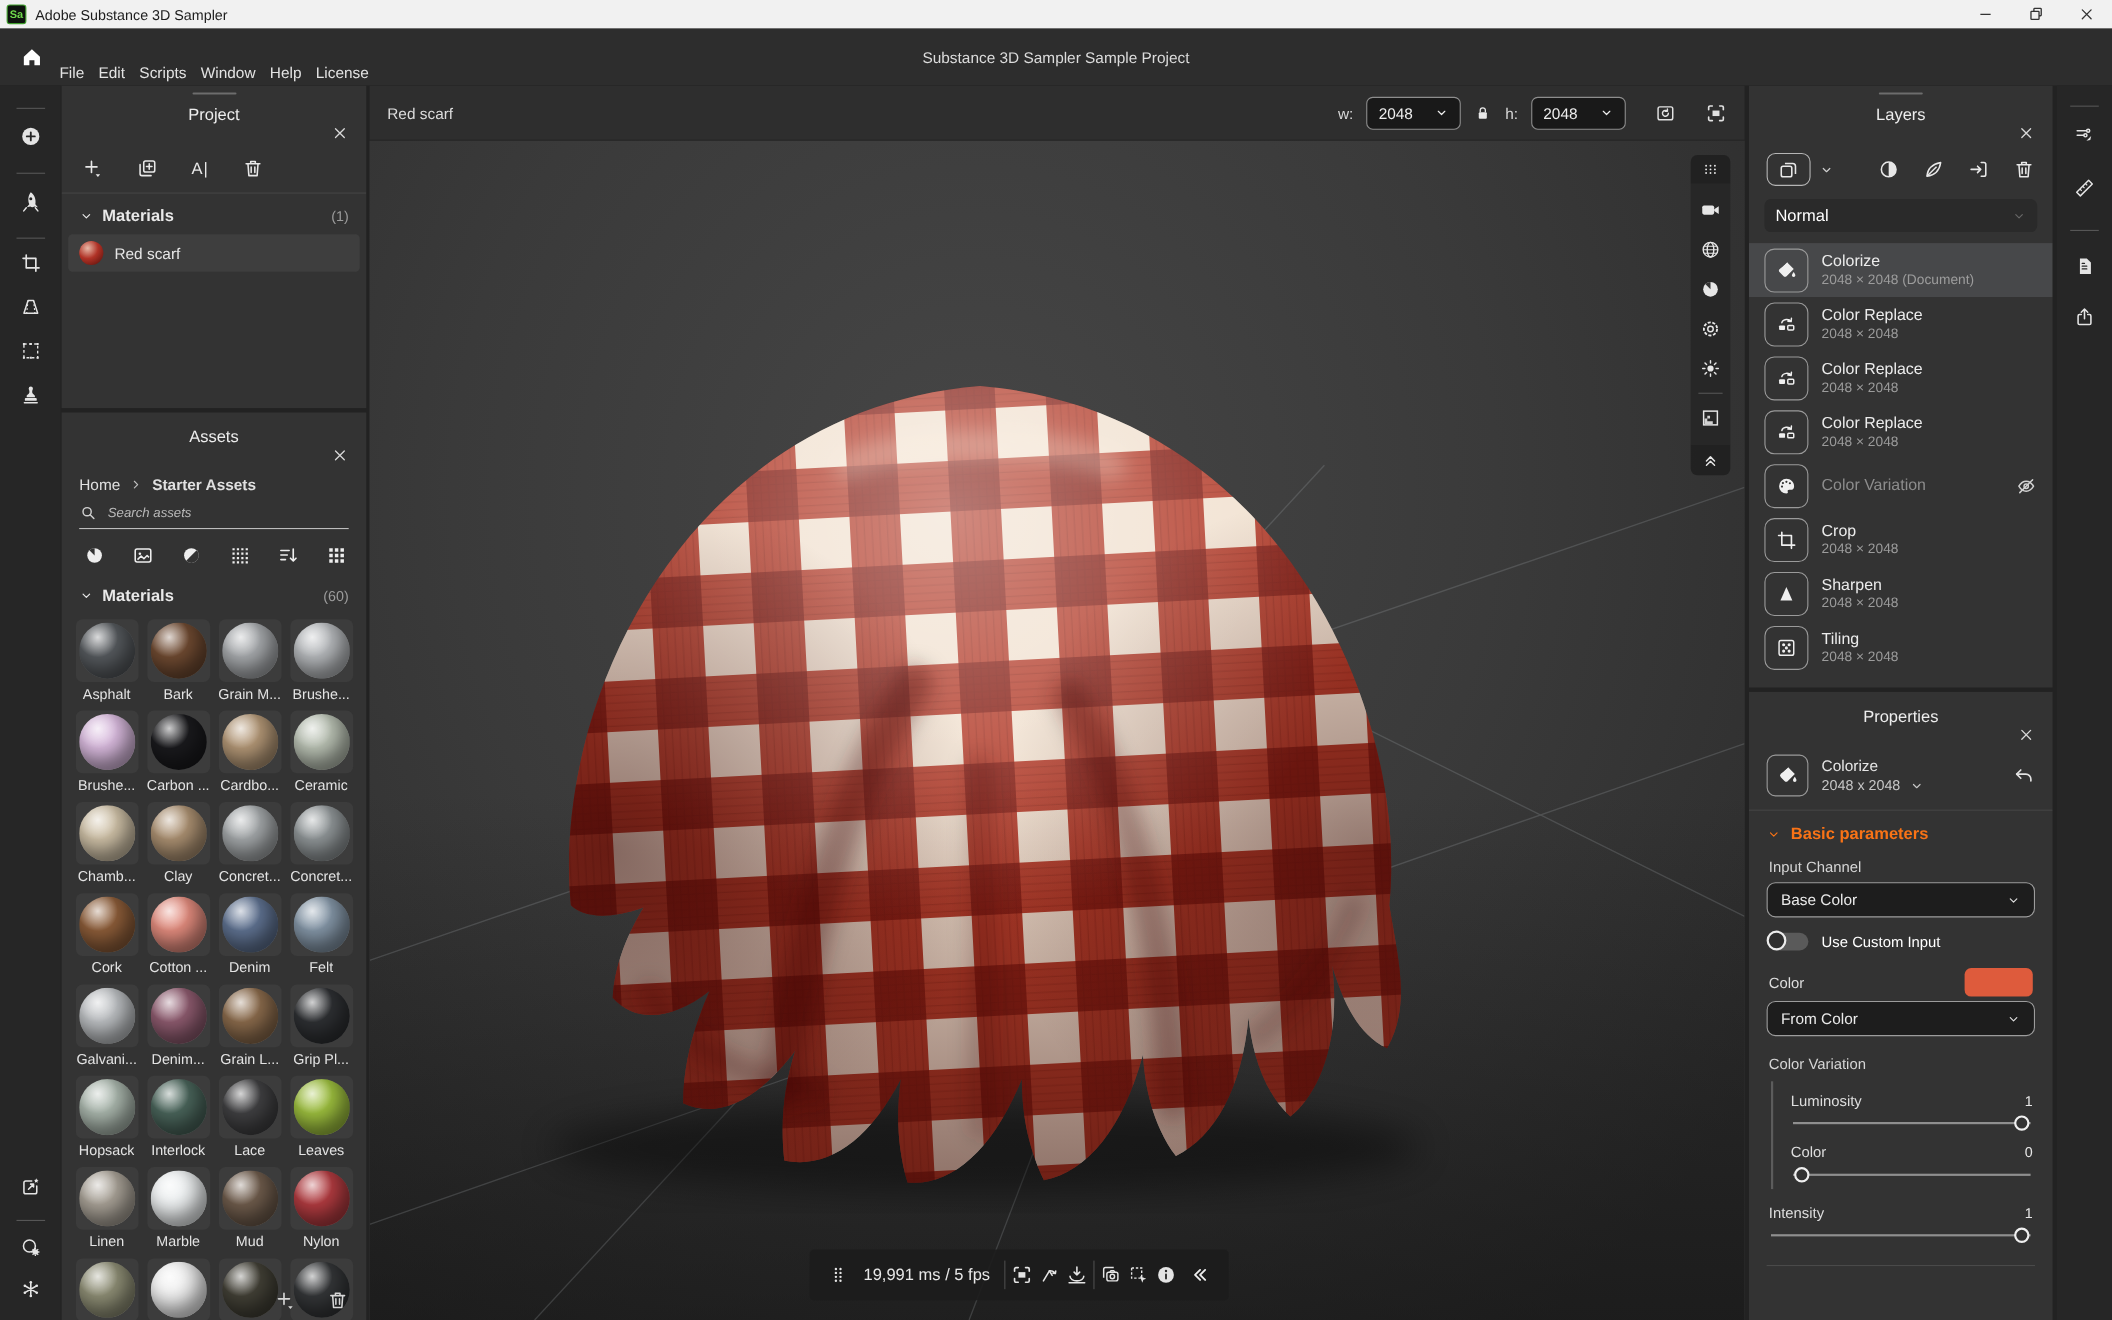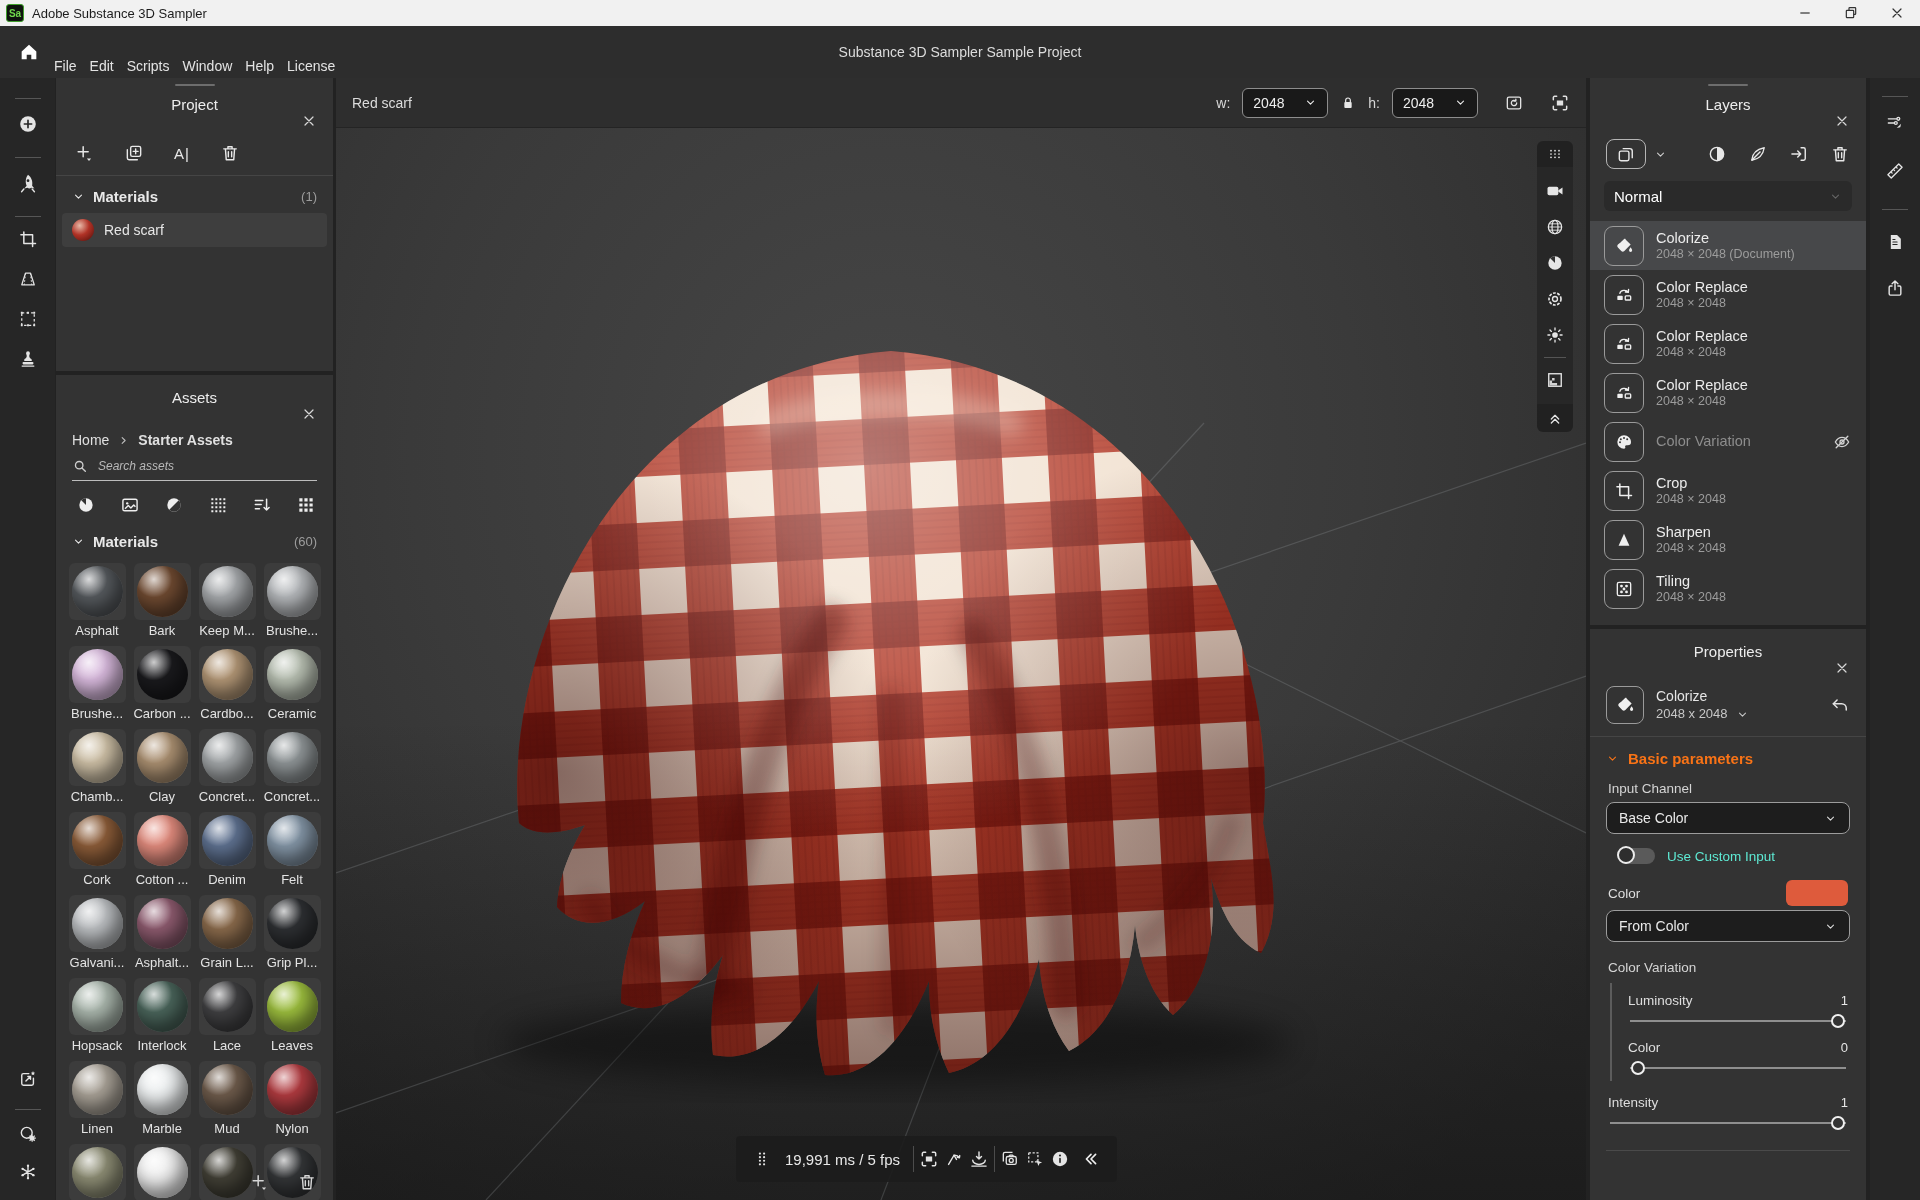--- a/index.html
+++ b/index.html
@@ -122,21 +122,21 @@
   .prop-layer{display:flex;align-items:center;gap:12px;padding:4px 16px 12px;border-bottom:1px solid #454545;}
   .prop-layer-ic{width:38px;height:38px;border:1.5px solid #9a9a9a;border-radius:8px;display:flex;align-items:center;justify-content:center;color:#efefef;}
   .prop-layer-meta{display:flex;flex-direction:column;line-height:1.3;font-size:14px;}
   .prop-layer-size{color:#c7c7c7;font-size:13px;display:flex;align-items:center;gap:8px;}
   .prop-undo{margin-left:auto;color:#e2e2e2;}
   .sec-head{display:flex;align-items:center;gap:9px;padding:13px 16px 4px;font-size:15px;font-weight:bold;color:#f97316;}
   .prop-label{padding:10px 18px 4px;font-size:13.5px;color:#d5d5d5;}
   .dropdown{margin:2px 16px;height:32px;background:#1d1d1d;border:1.3px solid #9c9c9c;border-radius:8px;
     display:flex;align-items:center;padding:0 12px;color:#eaeaea;font-size:14px;}
   .dropdown .chev{margin-left:auto;color:#ddd;}
-  .toggle-row{display:flex;align-items:center;gap:12px;padding:12px 29px 2px;font-size:13.5px;color:#5eead4;}
+  .toggle-row{display:flex;align-items:center;gap:12px;padding:12px 18px 2px;font-size:13.5px;color:#ffffff;}
   .toggle{width:36px;height:16px;background:#5a5a5a;border-radius:9px;position:relative;flex:none;}
   .toggle .knob-t{position:absolute;left:-2px;top:-2px;width:18px;height:18px;border-radius:50%;background:#2e2e2e;border:2.2px solid #ececec;}
   .color-row{display:flex;align-items:center;padding:14px 18px 2px;font-size:13.5px;color:#dedede;}
   .swatch{margin-left:auto;width:62px;height:26px;border-radius:6px;}
   .cv-group{margin:4px 18px 0 20px;border-left:2px solid #5c5c5c;padding:2px 0 2px 16px;}
   .sl-row{display:flex;align-items:center;font-size:13.5px;color:#dedede;padding-top:8px;}
   .sl-val{margin-left:auto;color:#e6e6e6;font-size:13px;}
   .sl-track{position:relative;height:2px;background:#8f8f8f;margin:12px 2px 10px;}
   .knob{position:absolute;top:50%;width:14px;height:14px;border-radius:50%;background:#333;border:2px solid #f0f0f0;
     transform:translate(-50%,-50%);left:clamp(8px,var(--kx,0%),calc(100% - 8px));}
@@ -636,21 +636,21 @@
             <div class="mat-thumb">
               <span class="mat-sphere" style="--c: #6f4a31;"></span>
             </div>
             <div class="mat-name">Bark</div>
           </div>
 
           <div class="mat-cell">
             <div class="mat-thumb">
               <span class="mat-sphere" style="--c: #a7aaad;"></span>
             </div>
-            <div class="mat-name">Keep M...</div>
+            <div class="mat-name">Grain M...</div>
           </div>
 
           <div class="mat-cell">
             <div class="mat-thumb">
               <span class="mat-sphere" style="--c: #b6b9bc;"></span>
             </div>
             <div class="mat-name">Brushe...</div>
           </div>
 
           <div class="mat-cell">
@@ -741,21 +741,21 @@
             <div class="mat-thumb">
               <span class="mat-sphere" style="--c: #bdc0c3;"></span>
             </div>
             <div class="mat-name">Galvani...</div>
           </div>
 
           <div class="mat-cell">
             <div class="mat-thumb">
               <span class="mat-sphere" style="--c: #8e5b6f;"></span>
             </div>
-            <div class="mat-name">Asphalt...</div>
+            <div class="mat-name">Denim...</div>
           </div>
 
           <div class="mat-cell">
             <div class="mat-thumb">
               <span class="mat-sphere" style="--c: #8b6b4c;"></span>
             </div>
             <div class="mat-name">Grain L...</div>
           </div>
 
           <div class="mat-cell">

